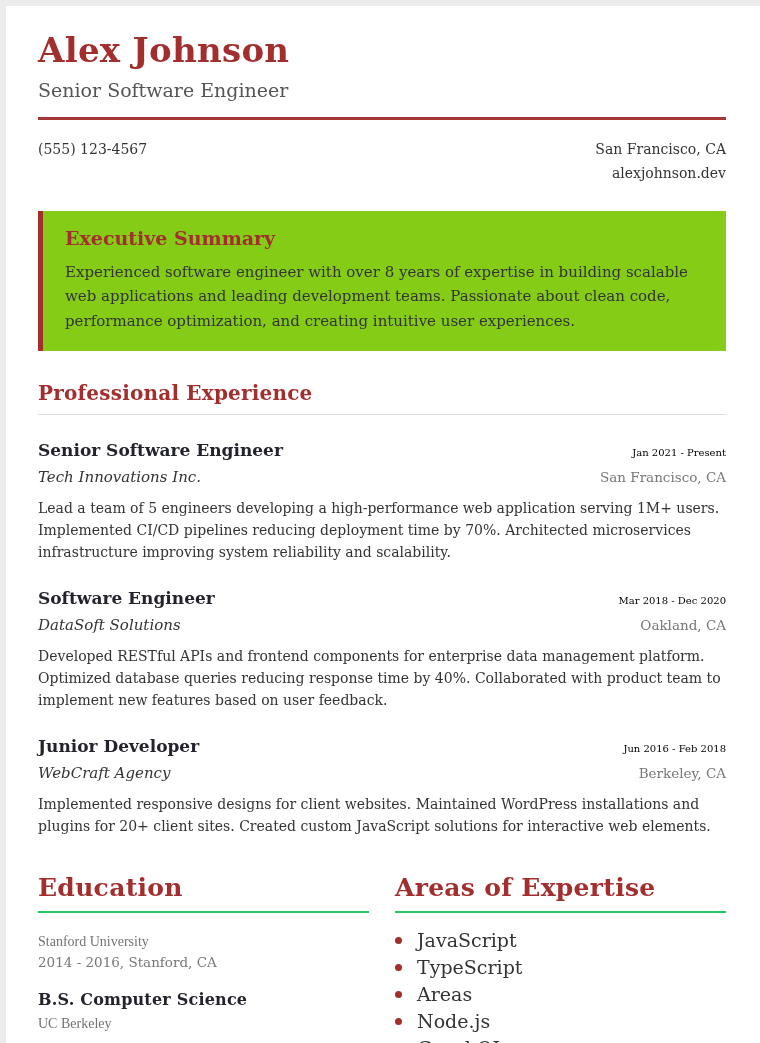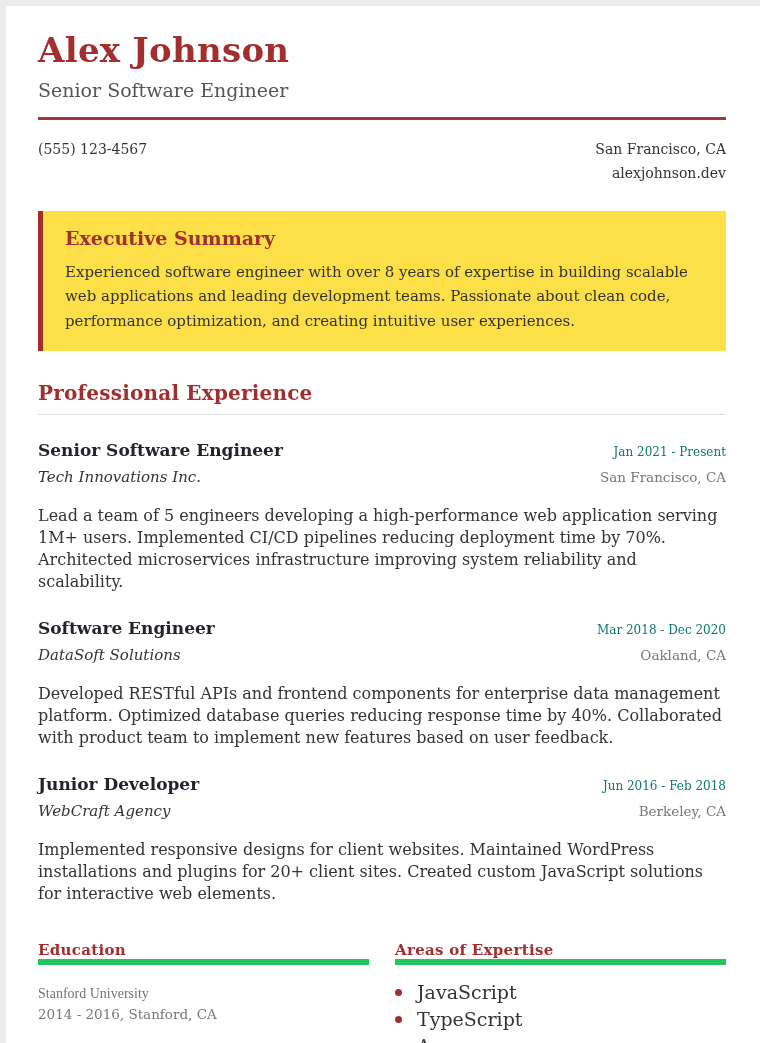--- a/index.html
+++ b/index.html
@@ -50,21 +50,21 @@
     justify-content: space-between;
     font-size: 14px;
     color: #333333;
     line-height: 24px;
   }
   .contact-right { text-align: right; }
 
   
   .summary-box {
     margin-top: 26px;
-    background: #fde047;
+    background: #84cc16;
     border-left: 5px solid #A22E2E;
     padding: 16px 26px 18px 22px;
   }
   .summary-box h2 {
     margin: 0 0 11px 0;
     font-size: 19px;
     color: #A22E2E;
     font-weight: bold;
   }
   .summary-box p {
@@ -93,45 +93,45 @@
     display: flex;
     justify-content: space-between;
     align-items: baseline;
   }
   .job-title {
     margin: 0;
     font-size: 17px;
     font-weight: bold;
     color: #23232d;
   }
-  .job-dates { font-size: 12px; color: #0f766e; }
+  .job-dates { font-size: 10px; color: #000000; }
   .company-row { margin-top: 8px; }
   .job-company { font-style: italic; font-size: 15px; color: #333333; }
   .job-location { font-size: 13.5px; color: #777777; }
   .job-desc {
-    margin: 19px 0 0 0;
-    font-size: 16px;
+    margin: 11px 0 0 0;
+    font-size: 14px;
     line-height: 22px;
     color: #333333;
   }
 
   
   .two-col {
     margin-top: 36px;
     display: flex;
     gap: 26px;
   }
   .col { flex: 1; min-width: 0; }
   .col-heading {
     margin: 0 0 18px 0;
-    font-size: 15px;
-    font-weight: bold;
-    color: #A22E2E;
-    padding-bottom: 0;
-    border-bottom: 6px solid #22c55e;
+    font-size: 25px;
+    font-weight: bold;
+    color: #A22E2E;
+    padding-bottom: 9px;
+    border-bottom: 2px solid #22c55e;
     letter-spacing: 0.3px;
   }
   .edu-entry { margin-bottom: 17px; }
   .edu-degree {
     margin: 0 0 4px 0;
     font-size: 16px;
     font-weight: bold;
     color: #23232d;
     letter-spacing: 0.2px;
   }

